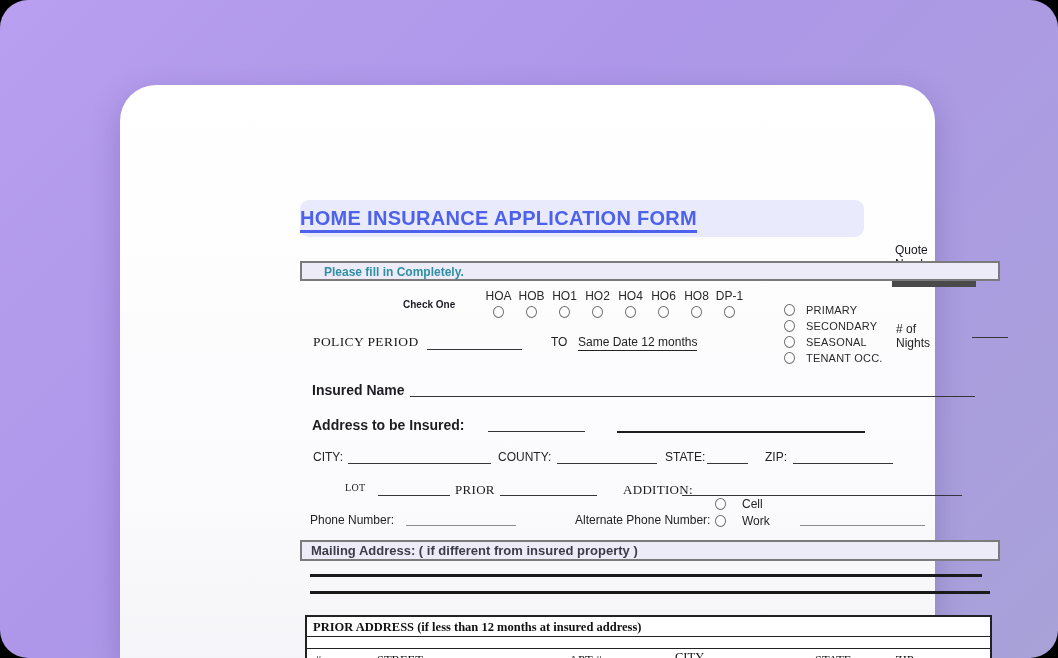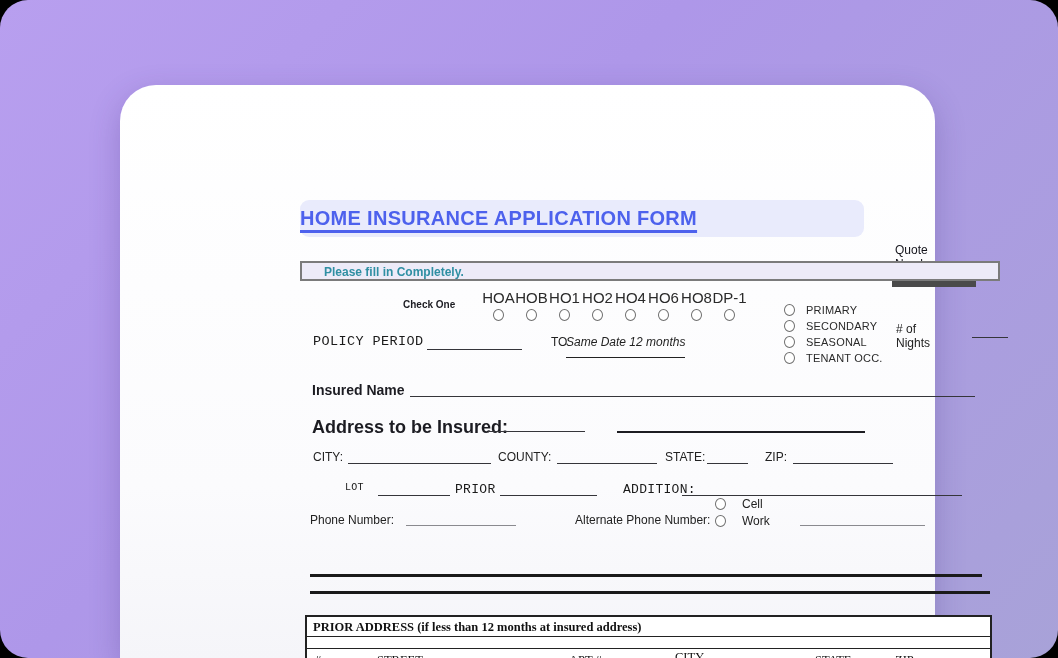--- a/index.html
+++ b/index.html
@@ -28,28 +28,28 @@
   .quote-label{left:775px;top:158px;font-size:12px;color:#15151c;}
   .fill-bar{
     left:180px;top:176px;width:700px;height:20px;
     background:#edebf8;border:2px solid #7b7b7b;box-sizing:border-box;
     display:flex;align-items:flex-end;padding-left:22px;
   }
   .fill-text{font-size:12px;font-weight:bold;color:#2f8fa3;}
   .quote-ul{left:772px;top:196px;width:84px;height:6px;background:#4a4a4a;}
   .lbl-bold{font-weight:bold;color:#1c1c22;}
   .sans12{font-size:12px;color:#222;}
-  .serif{font-family:Liberation Mono, monospace;color:#1a1a1a;}
+  .serif{font-family:Liberation Serif, serif;color:#1a1a1a;}
   .radio{
     display:inline-block;width:11px;height:12px;border:1.6px solid #6e6e6e;
     border-radius:50%;background:#fff;box-sizing:border-box;
   }
   .ho-grid{left:362px;top:204px;display:flex;}
   .ho-col{width:33px;display:flex;flex-direction:column;align-items:center;}
-  .ho-col .opt-label{font-size:15px;color:#2a2a2a;margin-bottom:3px;white-space:nowrap;}
+  .ho-col .opt-label{font-size:12px;color:#2a2a2a;margin-bottom:3px;white-space:nowrap;}
   .occ-row{display:flex;align-items:flex-start;height:16px;}
   .occ-row .opt-label{font-size:11px;color:#2a2a2a;margin-left:11px;letter-spacing:.2px;}
   .ul{border-bottom:1.3px solid #35353a;height:0;}
   .ul-gray{border-bottom:1.6px solid #8a8a8f;height:0;}
   .ul-thick{border-bottom:2.2px solid #1d1d22;height:0;}
   .mail-bar{
     left:180px;top:455px;width:700px;height:21px;
     background:#eeebf9;border:2px solid #7b7b7b;box-sizing:border-box;
     display:flex;align-items:center;padding-left:9px;
   }
@@ -135,26 +135,26 @@
           <span class="radio"></span>
           <span class="opt-label">TENANT OCC.</span>
         </div>
     </div>
     <span class="abs sans12" style="left:776px;top:237px;"># of Nights</span>
     <div class="abs ul" style="left:852px;top:252px;width:36px;border-bottom-width:1.6px;"></div>
 
     <span class="abs serif" style="left:193px;top:249px;font-size:13.5px;letter-spacing:.4px;">POLICY PERIOD</span>
     <div class="abs ul" style="left:307px;top:264px;width:95px;"></div>
     <span class="abs sans12" style="left:431px;top:250px;">TO</span>
-    <span class="abs sans12" style="left:446px;top:250px;border-bottom:1.2px solid #222;padding-bottom:8px;font-style:italic;">Same Date 12 months</span>
+    <span class="abs sans12" style="left:458px;top:250px;border-bottom:1.2px solid #222;padding-bottom:1px;">Same Date 12 months</span>
 
     <span class="abs lbl-bold" style="left:192px;top:297px;font-size:14px;">Insured Name</span>
     <div class="abs ul" style="left:290px;top:311px;width:565px;"></div>
 
-    <span class="abs lbl-bold" style="left:192px;top:332px;font-size:18px;">Address to be Insured:</span>
+    <span class="abs lbl-bold" style="left:192px;top:332px;font-size:14px;">Address to be Insured:</span>
     <div class="abs ul" style="left:368px;top:346px;width:97px;"></div>
     <div class="abs ul-thick" style="left:497px;top:346px;width:248px;"></div>
 
     <span class="abs sans12" style="left:193px;top:365px;">CITY:</span>
     <div class="abs ul" style="left:228px;top:378px;width:143px;"></div>
     <span class="abs sans12" style="left:378px;top:365px;">COUNTY:</span>
     <div class="abs ul" style="left:437px;top:378px;width:100px;"></div>
     <span class="abs sans12" style="left:545px;top:365px;">STATE:</span>
     <div class="abs ul" style="left:587px;top:378px;width:41px;"></div>
     <span class="abs sans12" style="left:645px;top:365px;">ZIP:</span>
@@ -169,20 +169,23 @@
 
     <span class="abs sans12" style="left:190px;top:428px;">Phone Number:</span>
     <div class="abs ul-gray" style="left:286px;top:440px;width:110px;"></div>
     <span class="abs sans12" style="left:455px;top:428px;">Alternate Phone Number:</span>
     <span class="abs radio" style="left:595px;top:413px;"></span>
     <span class="abs sans12" style="left:622px;top:412px;">Cell</span>
     <span class="abs radio" style="left:595px;top:430px;"></span>
     <span class="abs sans12" style="left:622px;top:429px;">Work</span>
     <div class="abs ul-gray" style="left:680px;top:440px;width:125px;"></div>
 
+    <div class="abs mail-bar">
+      <span class="mail-text">Mailing Address:  ( if different from insured property )</span>
+    </div>
     <div class="abs wline" style="left:190px;top:489px;width:672px;"></div>
     <div class="abs wline" style="left:190px;top:506px;width:680px;"></div>
 
     <div class="abs prior-table">
       <div class="prior-hdr">PRIOR ADDRESS (if less than 12 months at insured address)</div>
       <div class="prior-empty"></div>
       <div class="prior-cols">
         <span class="abs" style="left:8px;top:4px;">#</span>
         <span class="abs" style="left:70px;top:4px;">STREET</span>
         <span class="abs" style="left:262px;top:4px;">APT #</span>

